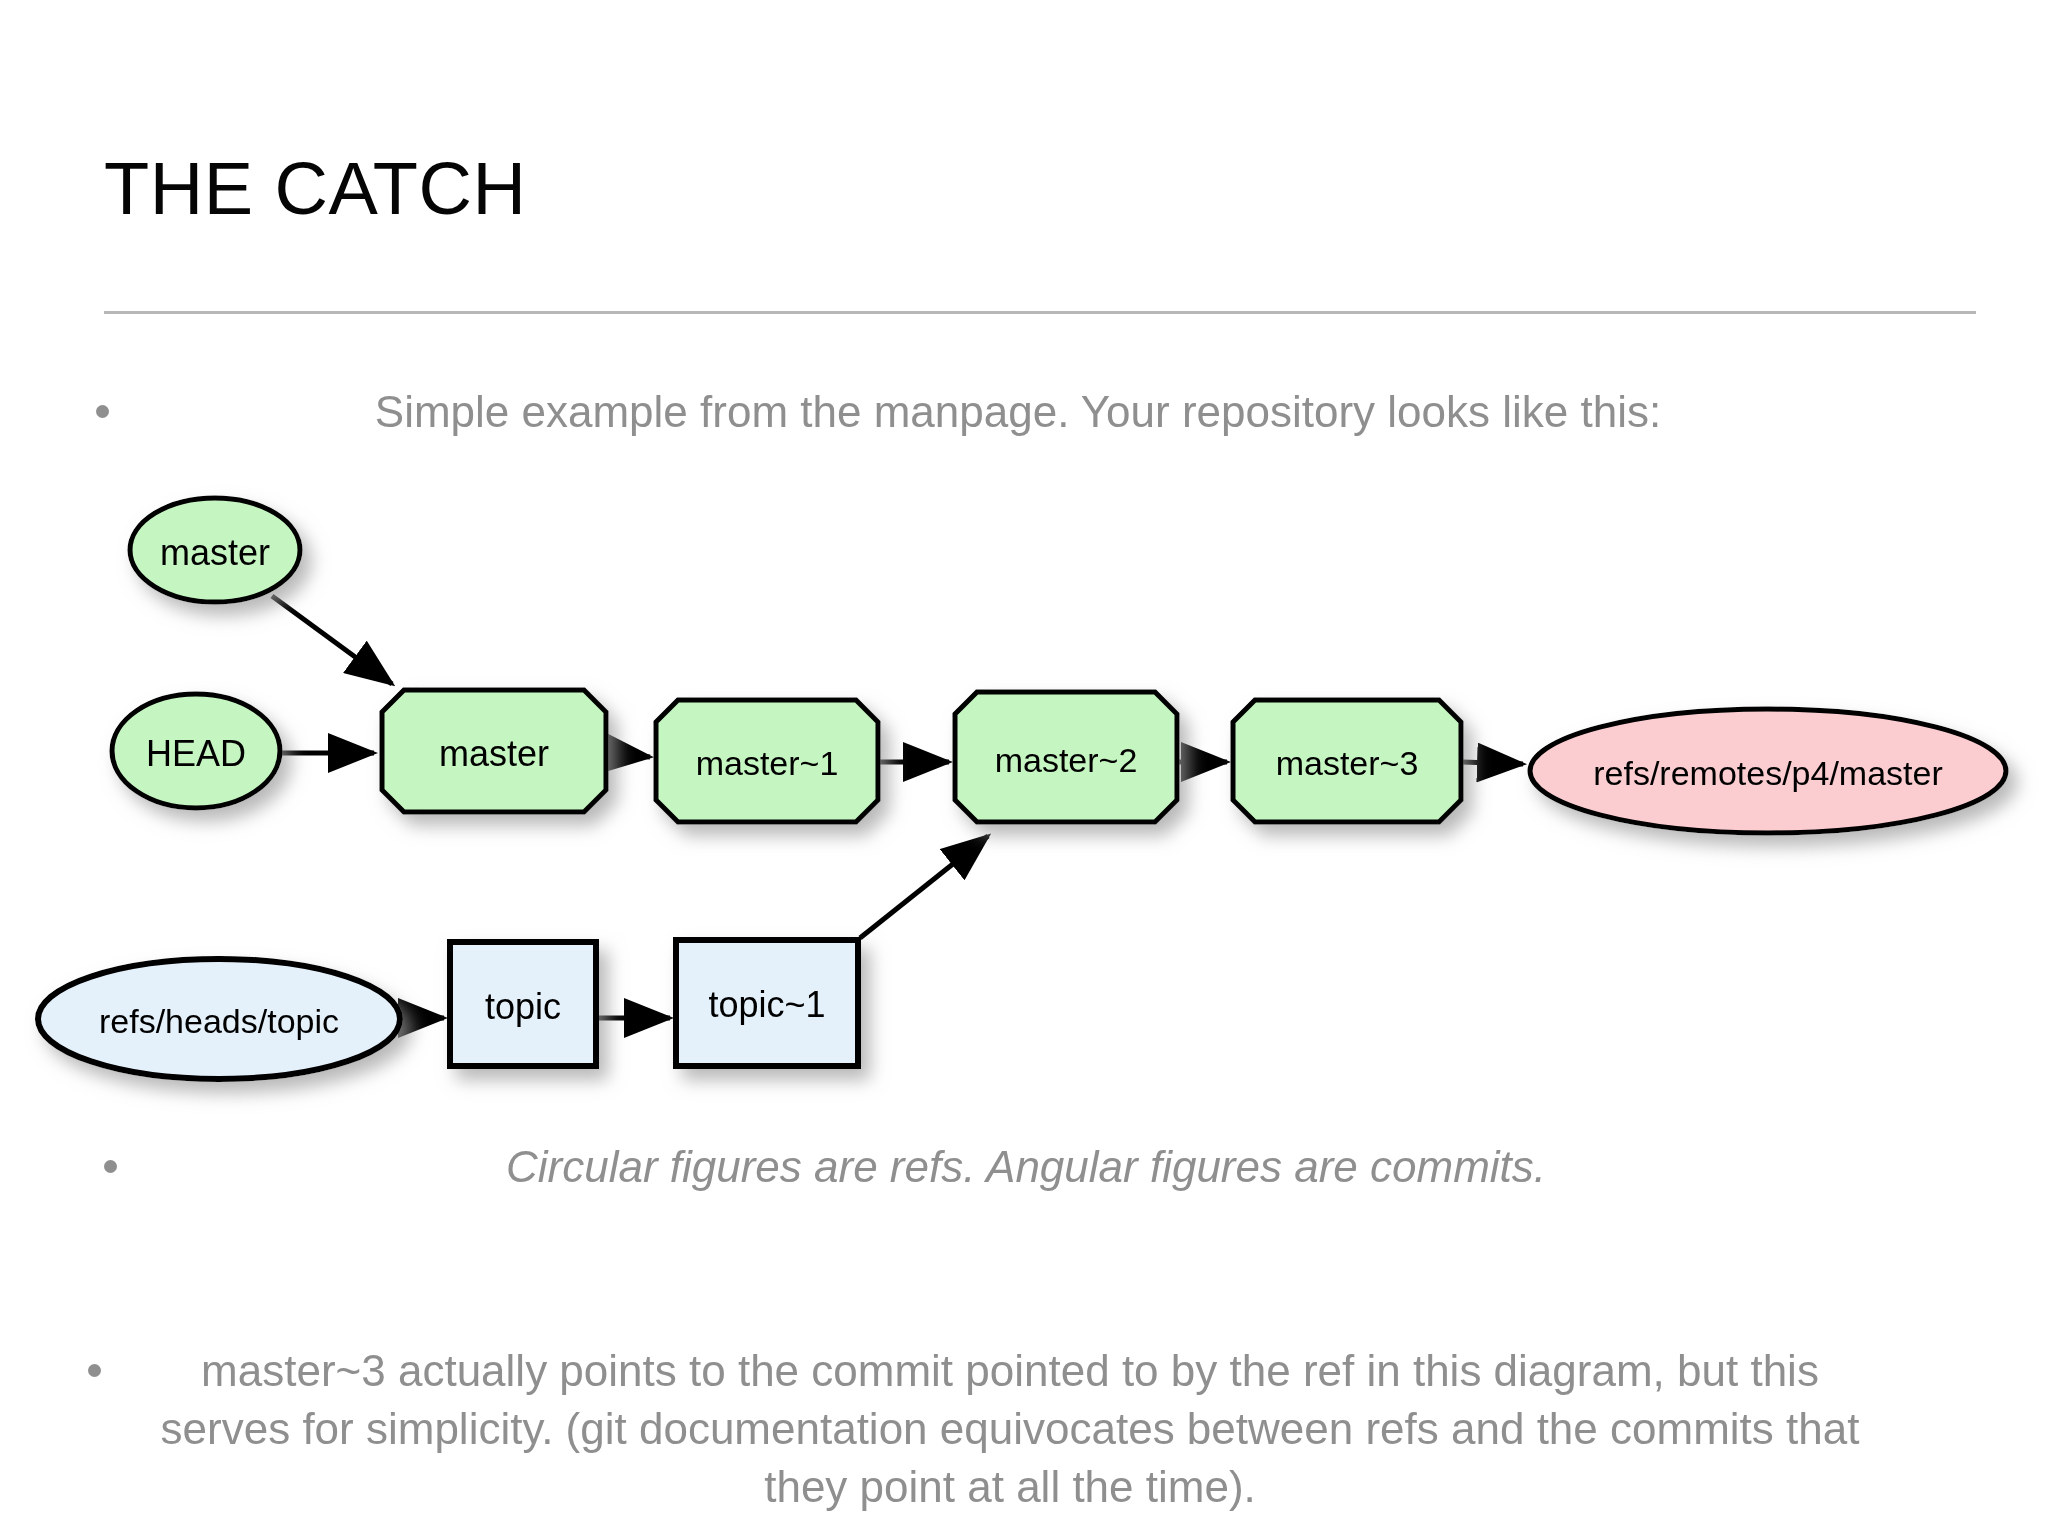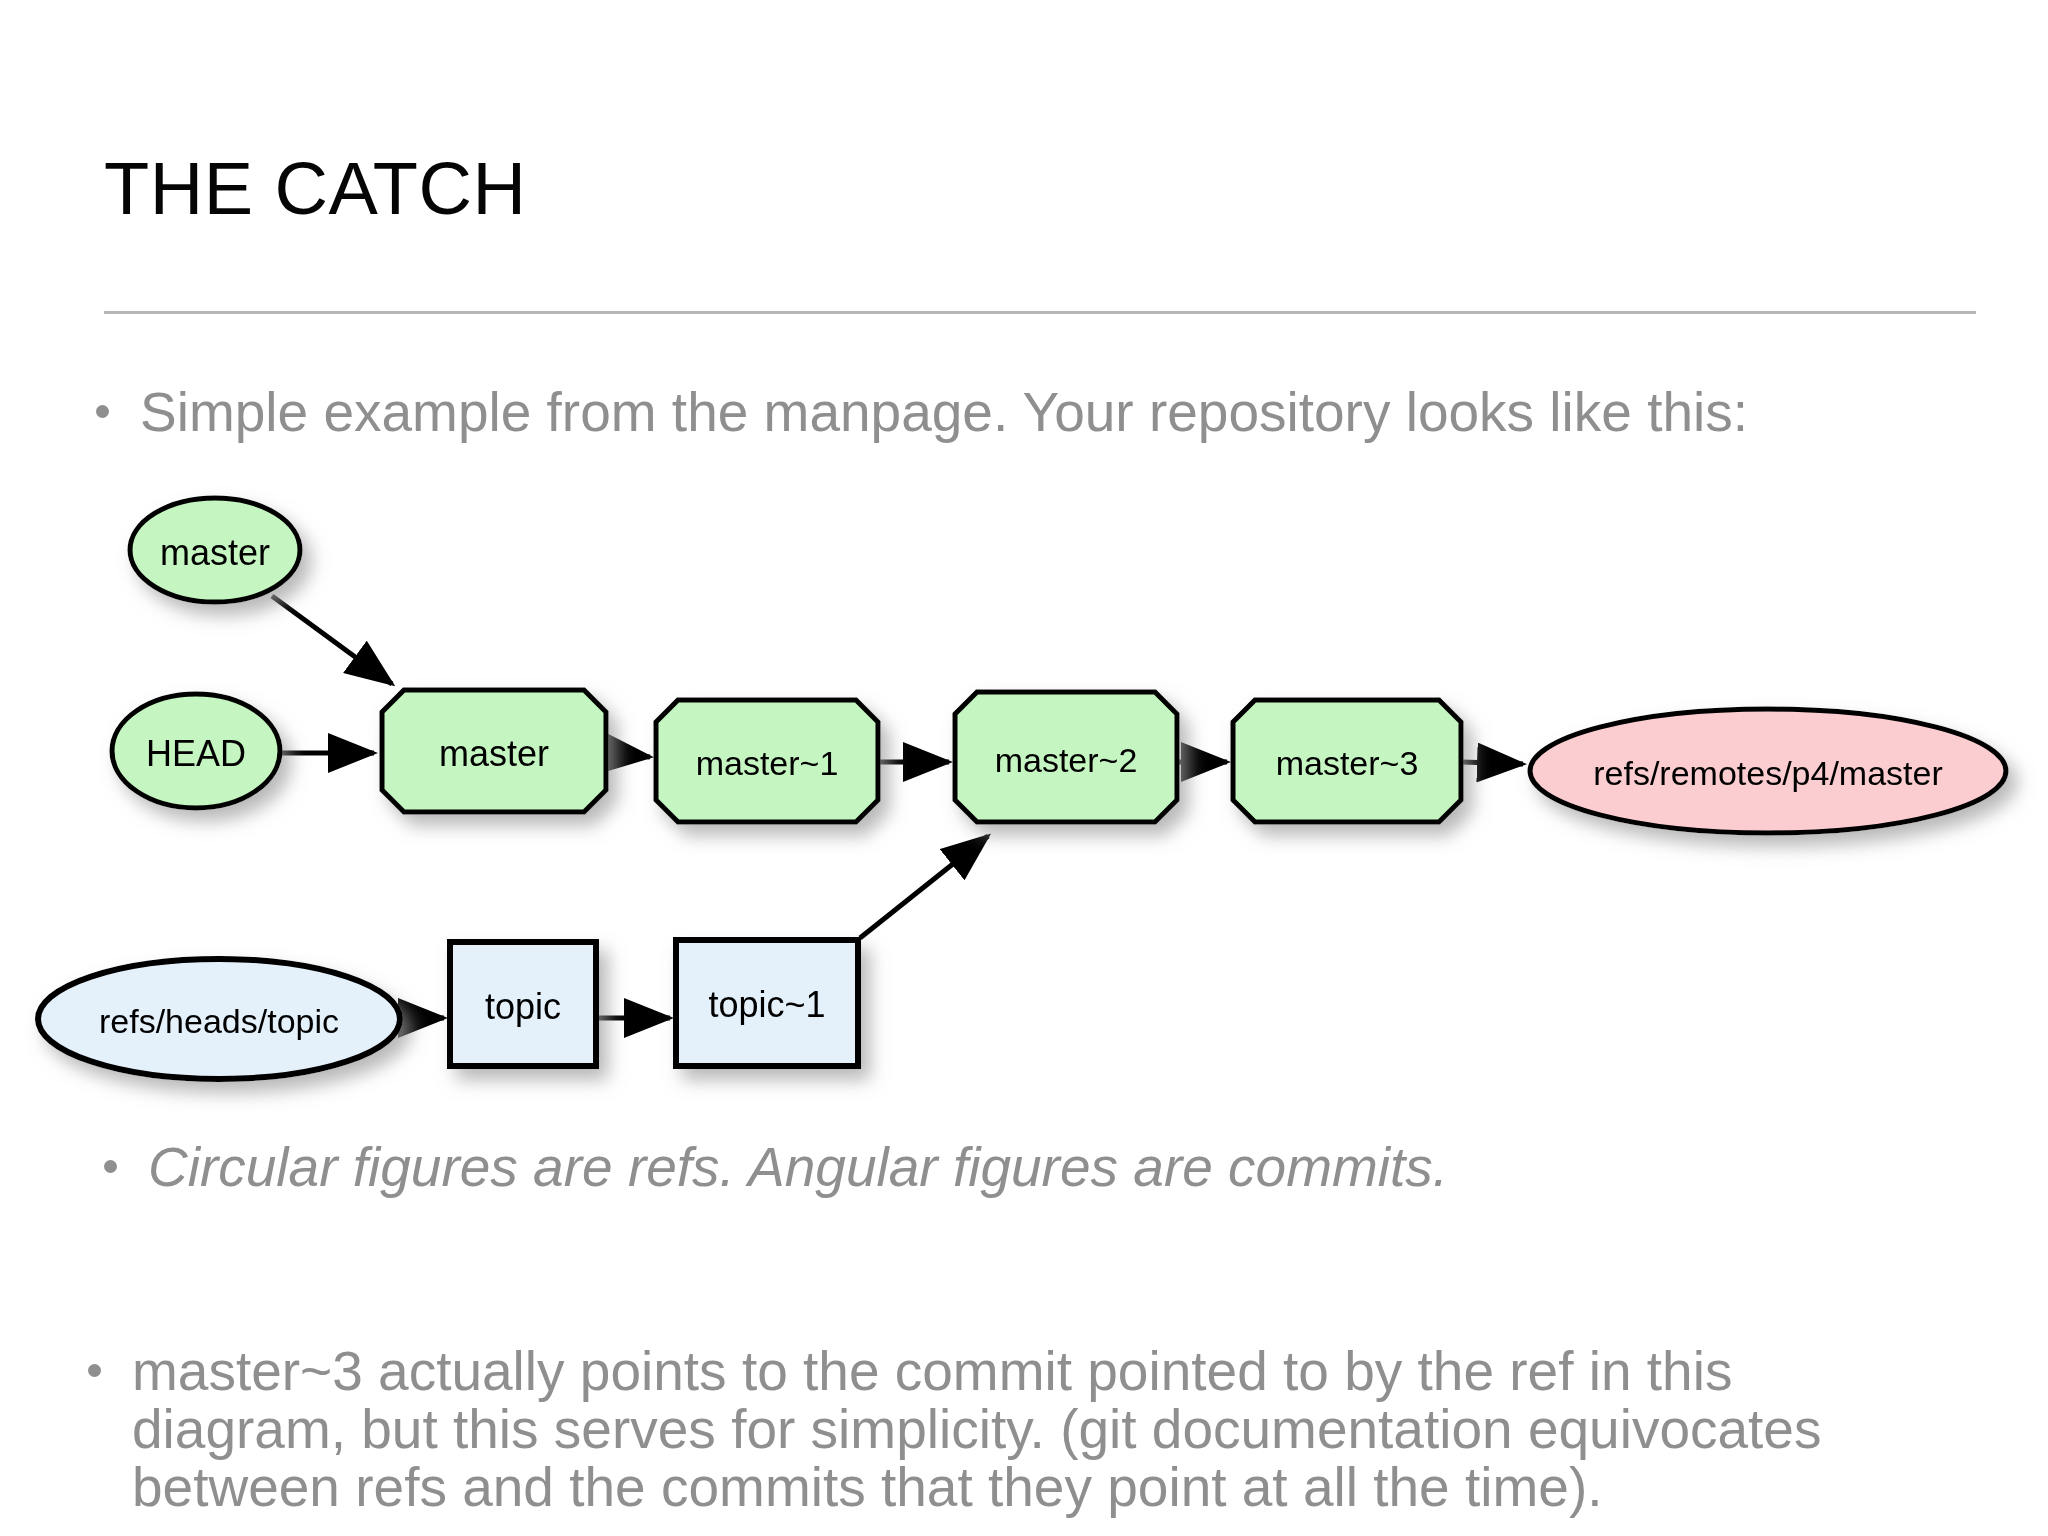--- a/index.html
+++ b/index.html
@@ -14,20 +14,21 @@
     overflow: hidden;
     font-family: "Liberation Sans", sans-serif;
     -webkit-font-smoothing: antialiased;
   }
 
   
   #slide {
     position: absolute;
     inset: 0;
     background: #ffffff;
+    text-align: center;
   }
 
   #page-title {
     position: absolute;
     left: 104px;
     top: 152px;
     font-size: 74px;
     line-height: 1.0;
     font-weight: 300;
     letter-spacing: 0.5px;
@@ -42,21 +43,21 @@
     top: 311px;
     width: 1872px;
     height: 3px;
     background: #b7b7b7;
   }
 
   
   .bullet {
     position: absolute;
     color: #8f8f8f;
-    font-size: 55px;
+    font-size: 44px;
     line-height: 58px;
     font-weight: 400;
     font-family: "Liberation Sans", sans-serif;
   }
   .bullet .dot {
     position: absolute;
     left: 0;
     top: 22px;
     width: 13px;
     height: 13px;

